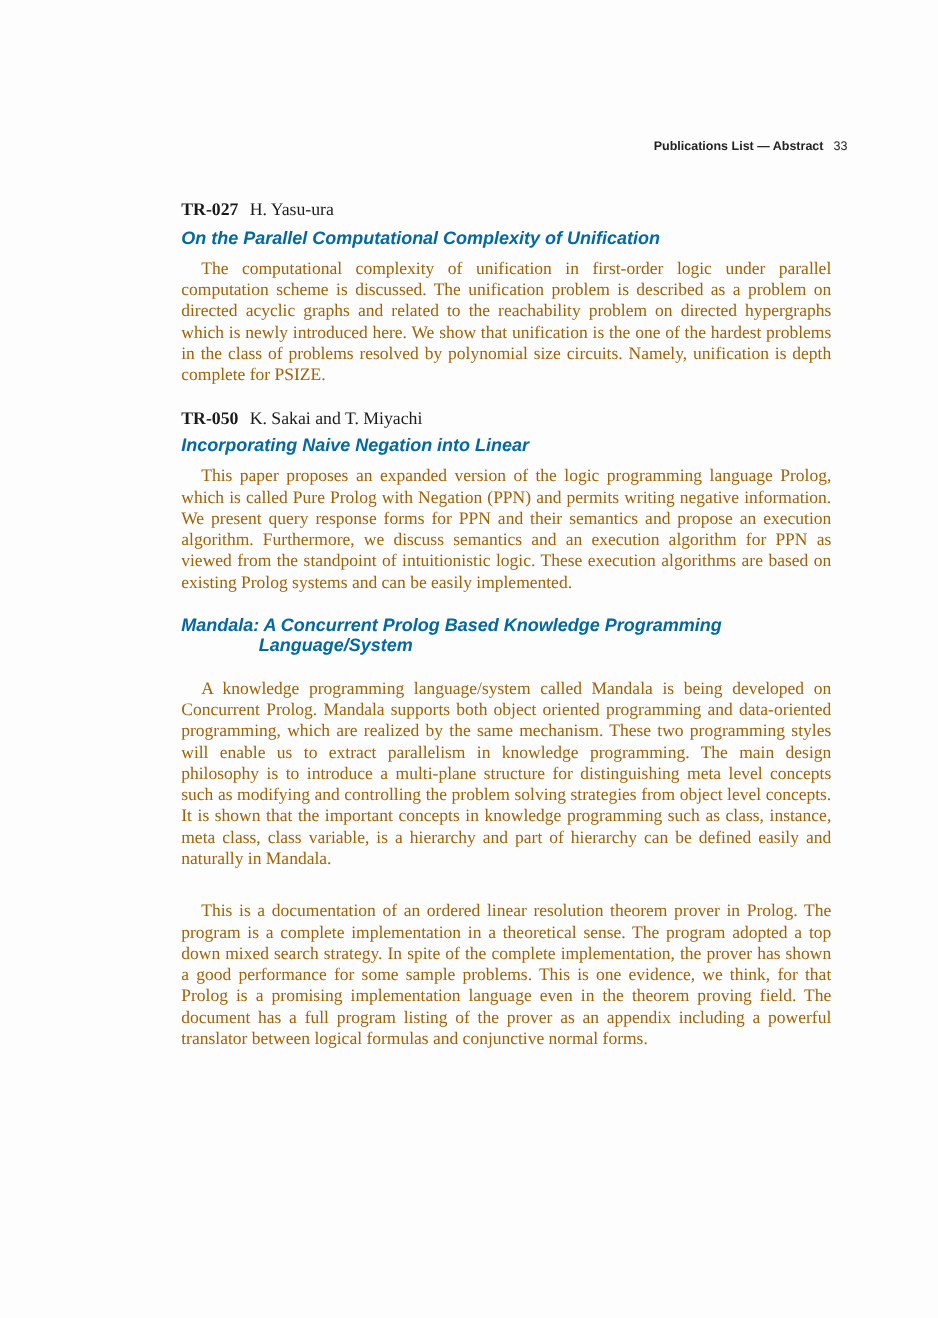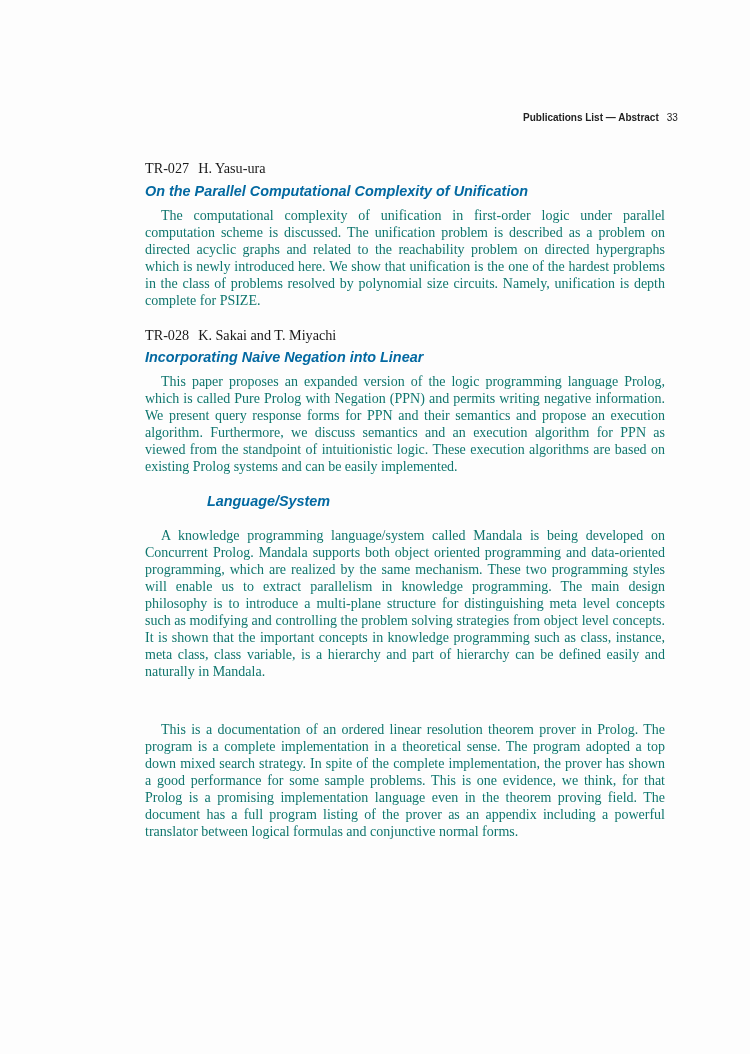--- a/index.html
+++ b/index.html
@@ -8,29 +8,29 @@
       font-family: "Liberation Serif", "DejaVu Serif", serif; color: #1a1a1a;
     }
     .header {
       position: absolute; top: 112px; left: 523px;
       font-family: "Liberation Sans", "DejaVu Sans", sans-serif; font-size: 10px; font-weight: bold; color: #222;
       white-space: nowrap;
     }
     .header .pg { margin-left: 8px; font-weight: normal; }
     .entry { position: absolute; left: 145px; width: 520px; }
     .meta { font-size: 14.2px; line-height: 17px; white-space: nowrap; }
-    .meta .code { font-weight: normal; margin-right: 9px; text-align: right; }
+    .meta .code { font-weight: bold; margin-right: 9px; text-align: right; }
     .title {
       font-family: "Liberation Sans", "DejaVu Sans", sans-serif; font-style: italic; font-weight: bold;
       font-size: 14.4px; line-height: 17px; margin-top: 5px; color: #0369a1;
     }
     .title .indent { display: block; padding-left: 62px; }
     .abstract {
       font-size: 14px; line-height: 17px; text-align: justify; margin-top: 7px;
-      text-indent: 16px; color: #0f766e; hyphens: manual;
+      text-indent: 16px; color: #a16207; hyphens: manual;
     }
     #e1 { top: 160px; }
     #e2 { top: 327px; }
     #e3 { top: 486px; }
     #e4 { top: 716px; }
     #e1 .title { margin-top: 6px; }
     #e3 .title { line-height: 16px; margin-top: 7px; }
     #e3 .abstract { margin-top: 18px; }
     #e4 .abstract { margin-top: 5px; }
   </style>
@@ -46,30 +46,31 @@
     <span class="code">TR-027</span><span>H. Yasu-ura</span>
   </div>
   <div class="title">
     <span>On the Parallel Computational Complexity of Unification</span>
   </div>
   <div class="abstract">The computational complexity of unification in first-order logic under parallel computation scheme is discussed. The unification problem is described as a problem on directed acyclic graphs and related to the reachability problem on directed hypergraphs which is newly introduced here. We show that unification is the one of the hardest problems in the class of problems resolved by polynomial size circuits. Namely, unification is depth complete for PSIZE.</div>
 </div>
 
 <div class="entry" id="e2">
   <div class="meta">
-    <span class="code">TR-028</span><span>K. Sakai and T. Miyachi</span>
+    <span class="code">TR-050</span><span>K. Sakai and T. Miyachi</span>
   </div>
   <div class="title">
     <span>Incorporating Naive Negation into Linear</span>
   </div>
   <div class="abstract">This paper proposes an expanded version of the logic programming language Prolog, which is called Pure Prolog with Negation (PPN) and permits writing negative information. We present query response forms for PPN and their semantics and propose an execution algorithm. Furthermore, we discuss semantics and an execution algorithm for PPN as viewed from the standpoint of intuitionistic logic. These execution algorithms are based on existing Prolog systems and can be easily implemented.</div>
 </div>
 
 <div class="entry" id="e3">
   <div class="title">
+    <span>Mandala: A Concurrent Prolog Based Knowledge Programming</span>
     <span class="indent">Language/System</span>
   </div>
   <div class="abstract">A knowledge programming language/system called Mandala is being developed on Concurrent Prolog. Mandala supports both object oriented programming and data-oriented programming, which are realized by the same mechanism. These two programming styles will enable us to extract parallelism in knowledge programming. The main design philosophy is to introduce a multi-plane structure for distinguishing meta level concepts such as modifying and controlling the problem solving strategies from object level concepts. It is shown that the important concepts in knowledge programming such as class, instance, meta class, class variable, is a hierarchy and part of hierarchy can be defined easily and naturally in Mandala.</div>
 </div>
 
 <div class="entry" id="e4">
   <div class="abstract">This is a documentation of an ordered linear resolution theorem prover in Prolog. The program is a complete implementation in a theoretical sense. The program adopted a top down mixed search strategy. In spite of the complete implementation, the prover has shown a good performance for some sample problems. This is one evidence, we think, for that Prolog is a promising implementation language even in the theorem proving field. The document has a full program listing of the prover as an appendix including a powerful translator between logical formulas and conjunctive normal forms.</div>
 </div>
 
 </body></html>

